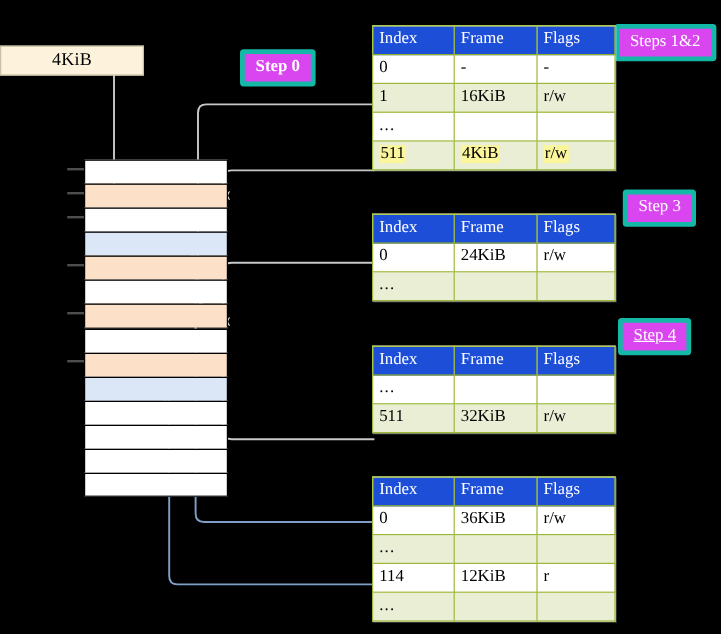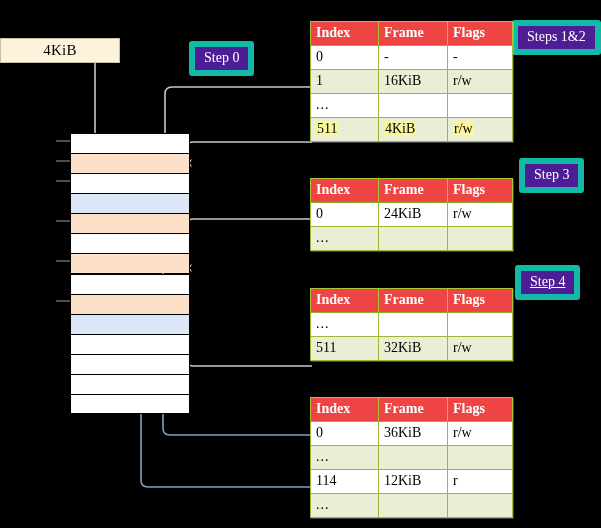--- a/index.html
+++ b/index.html
@@ -22,31 +22,31 @@
     background:#fdf3dd;
     border:1px solid #c9bfa2;
     color:#000;
     font-size:15px;
     display:flex;align-items:center;justify-content:center;
     letter-spacing:.2px;
   }
 
   
   .badge{
-    background:#4c1d95;
+    background:#d946ef;
     color:#ffffff;
     font-size:14px;
     padding:3px 9px 4px 9px;
     border-radius:3px;
-    border:6px solid #14b8a6;
+    border:4px solid #14b8a6;
     box-shadow:0 1px 0 rgba(0,0,0,.6);
     white-space:nowrap;
     line-height:1.15;
   }
-  .badge.b-step0{left:189px;top:41px;}
+  .badge.b-step0{left:200px;top:41px;font-weight:bold;}
   .badge.b-steps12{left:512px;top:20px;}
   .badge.b-step3{left:519px;top:158px;text-align:center;}
   .badge.b-step4{left:515px;top:265px;text-decoration:underline;}
 
   
   #memcol{left:70px;top:133px;width:120px;height:281px;}
   #memcol .mrow{
     position:absolute;left:0;width:120px;height:auto;
     border-top:1px solid #000;
     border-left:1px solid #000;
@@ -74,23 +74,23 @@
   .ptable td,.ptable th{
     border:1px solid #9cb83a;
     padding:2px 5px 3px 5px;
     text-align:left;
     font-weight:normal;
     height:18px;
     color:#000;
     font-family:"Liberation Serif", serif;
   }
   .ptable thead th{
-    background:#ef4444;
+    background:#1d4ed8;
     color:#ffffff;
-    font-weight:bold;
+    font-weight:normal;
     border:1px solid #a8c633;
     border-bottom:1px solid #8fae28;
   }
   .ptable .c-index{width:57px;}
   .ptable .c-frame{width:58px;}
   .ptable .c-flags{width:54px;}
   .ptable tr.alt td{background:#e9eed5;}
   .ptable tr td.hl span{background:#fbf69b;padding:0 1px;}
   .ptable td .dots{letter-spacing:1px;}
 

